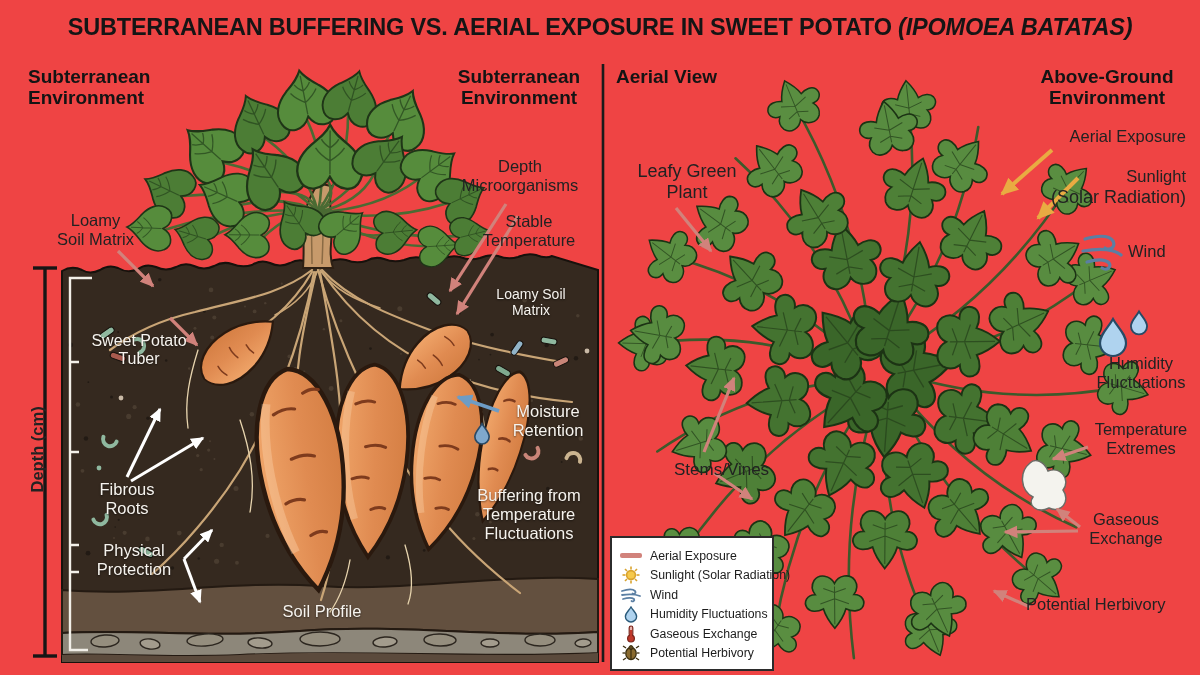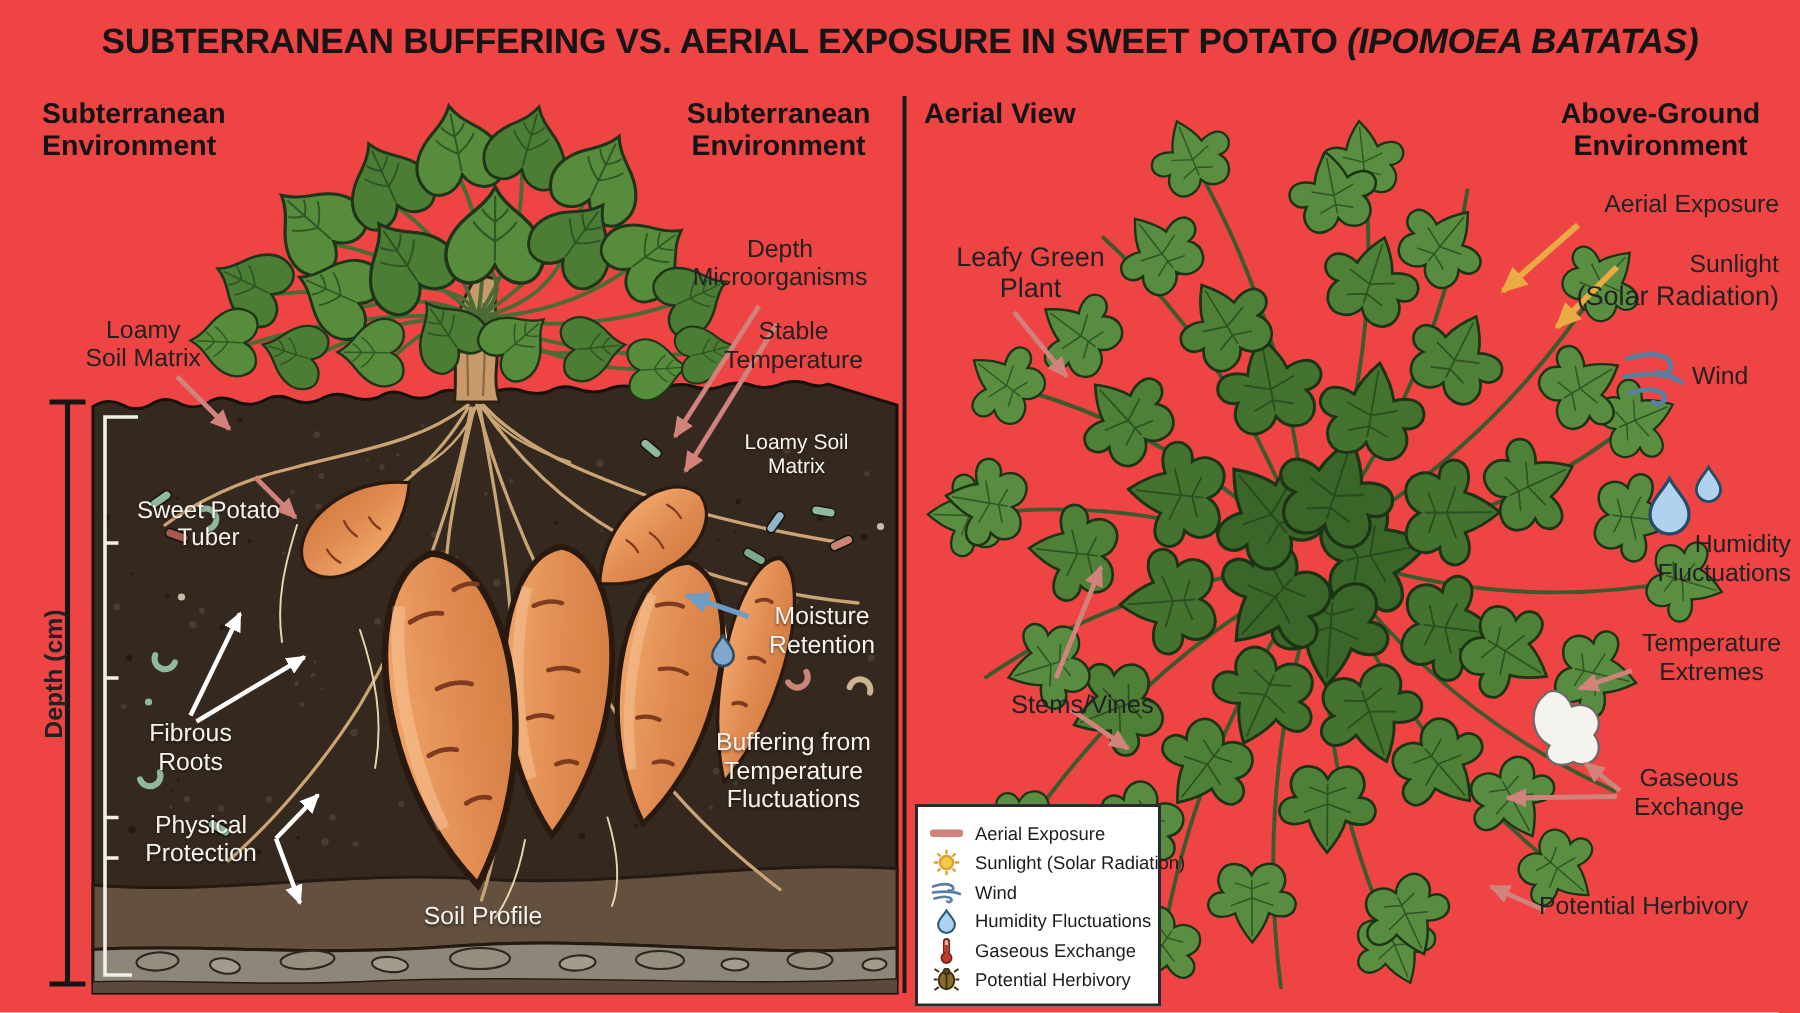--- a/index.html
+++ b/index.html
@@ -455,21 +455,21 @@
 
 <div class="lbl hdr left" style="left:616px;top:66px;width:130px;">Aerial View</div>
 <div class="lbl hdr" style="left:1028px;top:66px;width:158px;">Above-Ground
 Environment</div>
 <div class="lbl right" style="left:1040px;top:127px;width:146px;">Aerial Exposure</div>
 <div class="lbl right" style="left:1040px;top:167px;width:146px;">Sunlight</div>
 <div class="lbl right" style="left:1036px;top:187px;width:150px;font-size:18px;">(Solar Radiation)</div>
 <div class="lbl left" style="left:1128px;top:242px;width:60px;">Wind</div>
 <div class="lbl b" style="left:626px;top:161px;width:122px;font-size:18px;">Leafy Green
 Plant</div>
-<div class="lbl" style="left:1088px;top:354px;width:106px;text-align:right;">Humidity
+<div class="lbl" style="left:1088px;top:354px;width:106px;">Humidity
 Fluctuations</div>
 <div class="lbl" style="left:1086px;top:420px;width:110px;">Temperature
 Extremes</div>
 <div class="lbl left" style="left:632px;top:460px;width:110px;font-size:17px;margin-left:42px;">Stems/Vines</div>
 <div class="lbl" style="left:1080px;top:510px;width:92px;">Gaseous
 Exchange</div>
 <div class="lbl left" style="left:1026px;top:595px;width:162px;">Potential Herbivory</div>
 
 <div class="legend">
   <div class="lrow">

